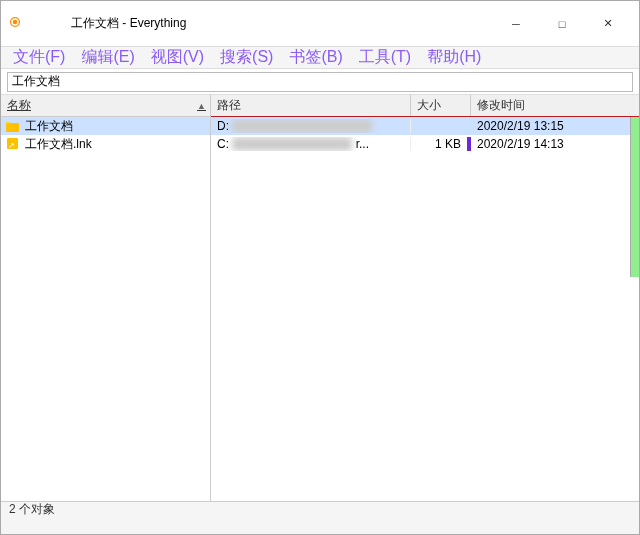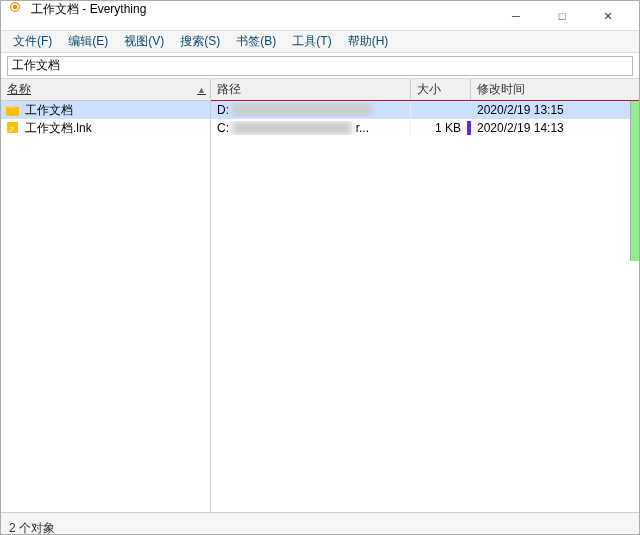--- a/index.html
+++ b/index.html
@@ -18,26 +18,27 @@
       height: 535px;
       background: #f5f5f5;
       border: 1px solid #aaa;
       display: flex;
       flex-direction: column;
     }
 
     
     .title-bar {
       background: #ffffff;
-      height: 30px;
-      display: flex;
-      align-items: flex-start;
+      height: 46px;
+      display: flex;
+      align-items: center;
       padding: 0 8px;
       border-bottom: 1px solid #ddd;
       user-select: none;
+      gap: 40px;
     }
     .title-bar-icon {
       width: 16px;
       height: 16px;
       margin-right: 6px;
       flex-shrink: 0;
     }
     .title-bar-text {
       flex: 1;
       font-size: 12px;
@@ -65,22 +66,22 @@
       background: #f5f5f5;
       height: 22px;
       display: flex;
       align-items: center;
       padding: 0 4px;
       border-bottom: 1px solid #ddd;
     }
     .menu-item {
       padding: 2px 8px;
       cursor: pointer;
-      font-size: 12px;
-      color: #0c4a6e;
+      font-size: 16px;
+      color: #8b5cf6;
       border-radius: 2px;
     }
 
     
     .search-bar {
       background: #fff;
       height: 26px;
       display: flex;
       align-items: center;
       padding: 0 6px;
@@ -216,22 +217,22 @@
     .cell-path { width: 200px; border-right: 1px solid #eee; }
     .cell-size { width: 60px; border-right: 4px solid #6d28d9; text-align: right; }
     .cell-modified { flex: 1; }
 
     
     .status-bar {
       height: 22px;
       background: #f5f5f5;
       border-top: 1px solid #ccc;
       display: flex;
-      align-items: flex-start;
-      padding: 7px 8px;
+      align-items: flex-end;
+      padding: 16px 8px;
       font-size: 12px;
       color: #333;
     }
 
     
     ::-webkit-scrollbar { width: 8px; }
     ::-webkit-scrollbar-track { background: #f0f0f0; }
     ::-webkit-scrollbar-thumb { background: #bbb; border-radius: 2px; }
   </style>
 </head>

